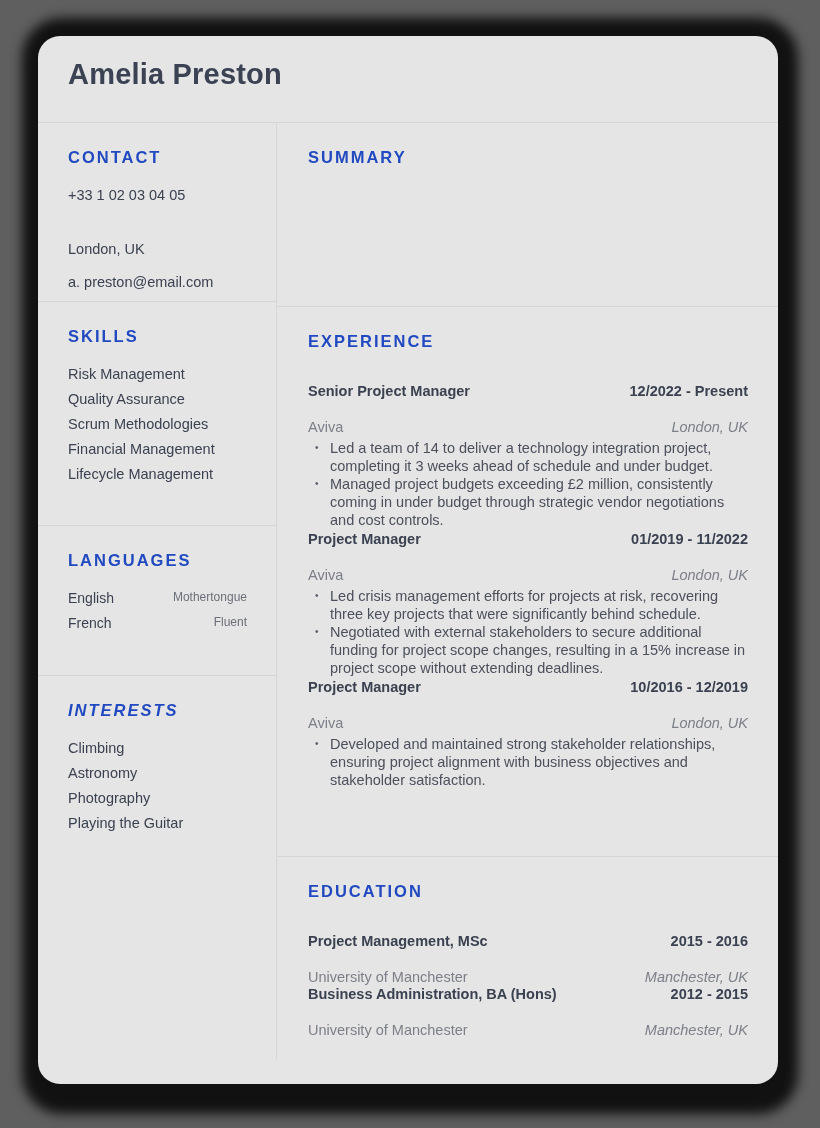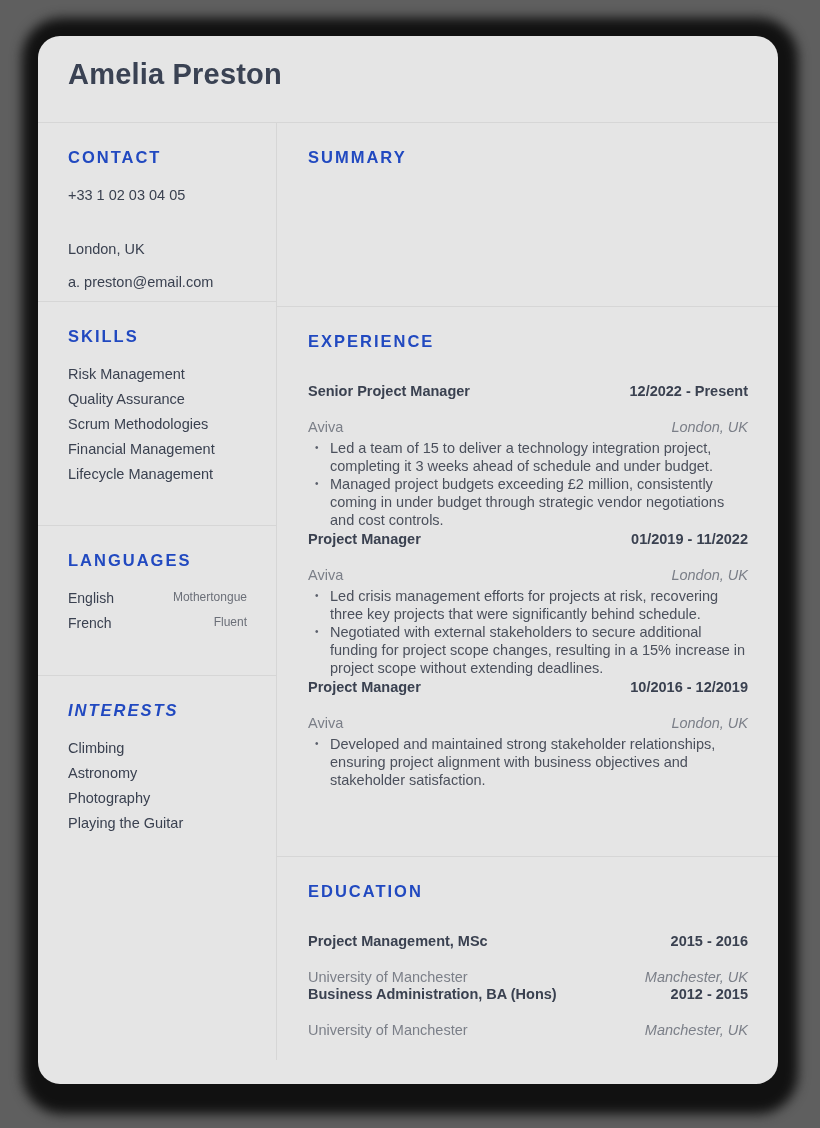--- a/index.html
+++ b/index.html
@@ -194,21 +194,21 @@
   <div class="job" style="top:331px;">
     <div class="row">
       <span class="job-title">Senior Project Manager</span>
       <span class="job-date">12/2022 - Present</span>
     </div>
     <div class="row">
       <span class="job-company">Aviva</span>
       <span class="job-location">London, UK</span>
     </div>
     <ul class="bullets">
-      <li>Led a team of 15 to deliver a technology integration project, completing it 3 weeks ahead of schedule and under budget.</li>
+      <li>Led a team of 14 to deliver a technology integration project, completing it 3 weeks ahead of schedule and under budget.</li>
       <li>Managed project budgets exceeding £2 million, consistently coming in under budget through strategic vendor negotiations and cost controls.</li>
     </ul>
   </div>
 
   <div class="job" style="top:479px;">
     <div class="row">
       <span class="job-title">Project Manager</span>
       <span class="job-date">01/2019 - 11/2022</span>
     </div>
     <div class="row">

